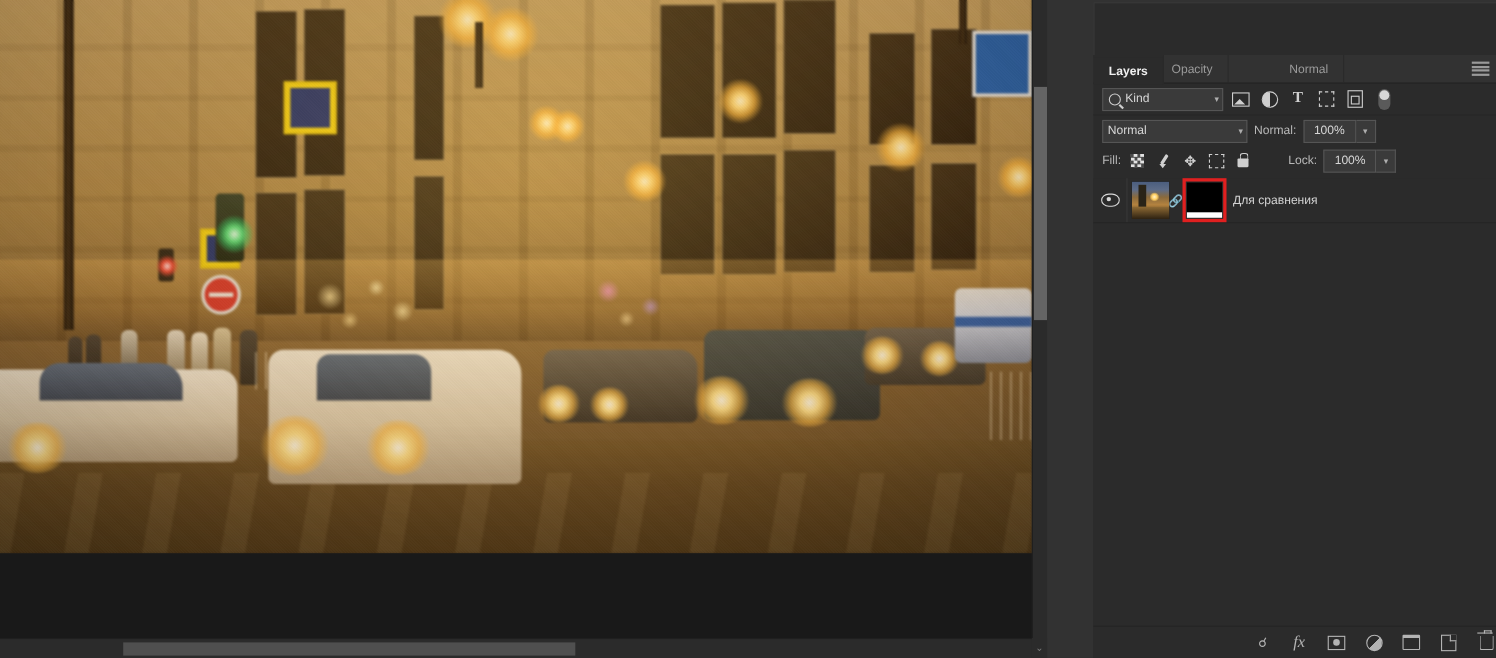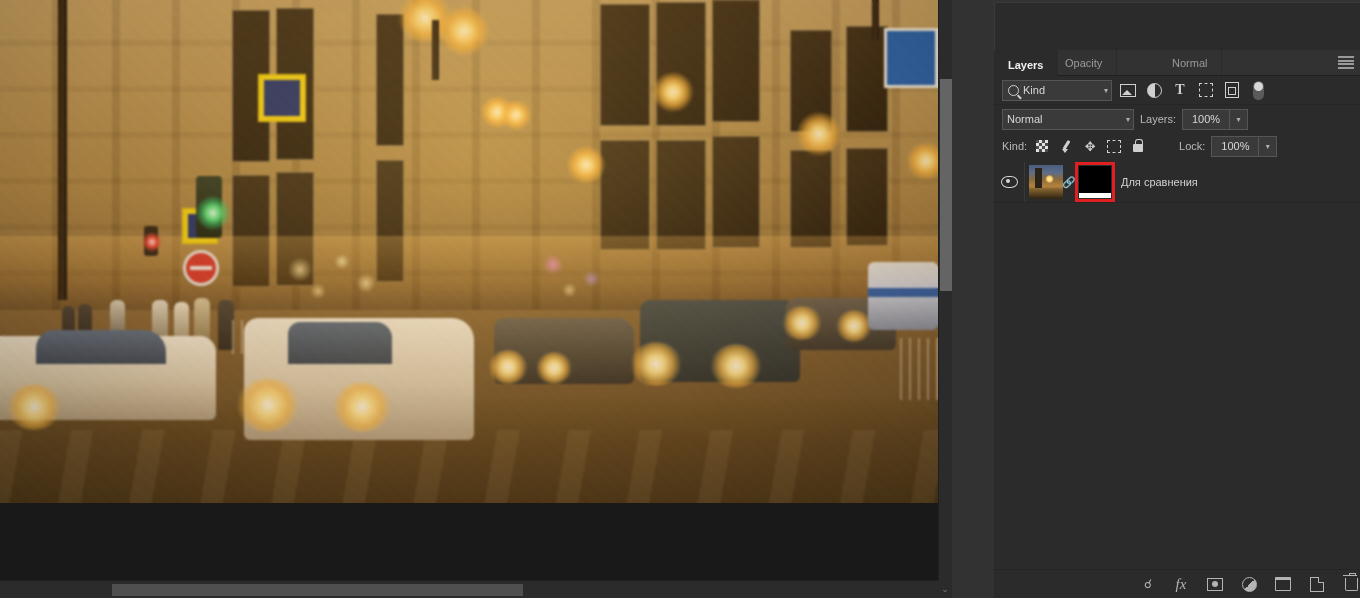--- a/index.html
+++ b/index.html
@@ -330,31 +330,31 @@
         <div class="fic">
             <span class="toggle"></span>
           </div>
       </div>
 
       <div class="row blend-row">
         <div class="sel blend-sel">
           <span>Normal</span>
           <span class="cv">▾</span>
         </div>
-        <span class="lbl">Layers:</span>
+        <span class="lbl">Normal:</span>
         <div style="display:flex;">
           <div class="sel num">
             <span>100%</span>
           </div>
           <div class="mini-cv">▾</div>
         </div>
       </div>
 
       <div class="row lock-row">
-        <span class="lbl">Kind:</span>
+        <span class="lbl">Fill:</span>
         <div class="lic">
             <span class="ic-check"></span>
           </div>
         <div class="lic">
             <span class="ic-brush"></span>
           </div>
         <div class="lic">
             <span class="ic-move">✥</span>
           </div>
         <div class="lic">

